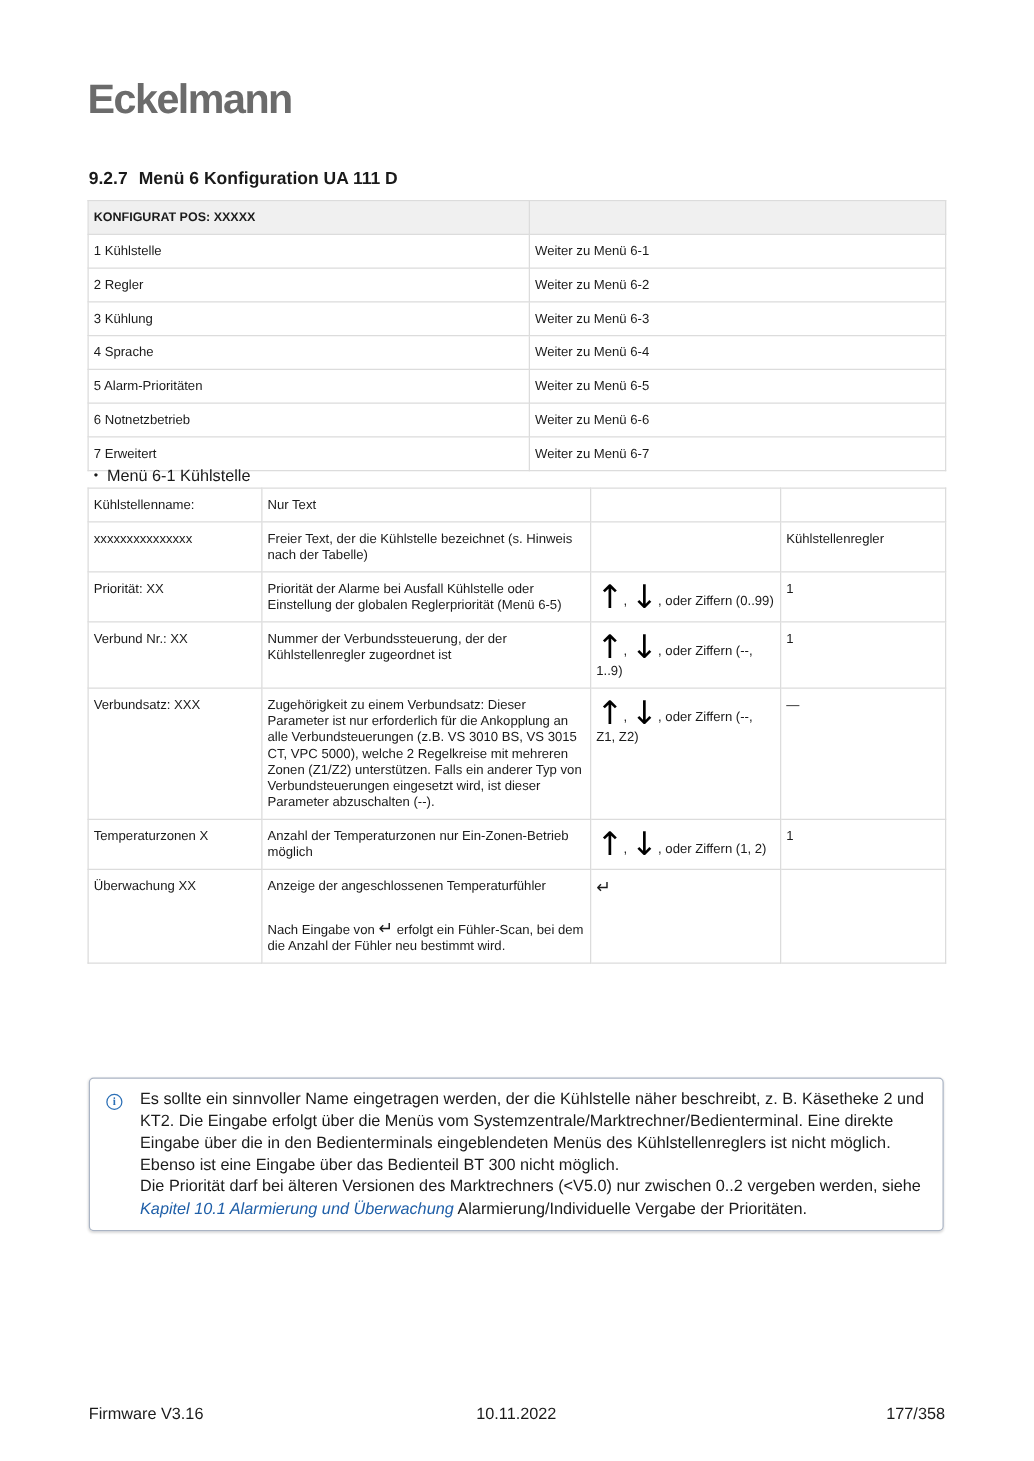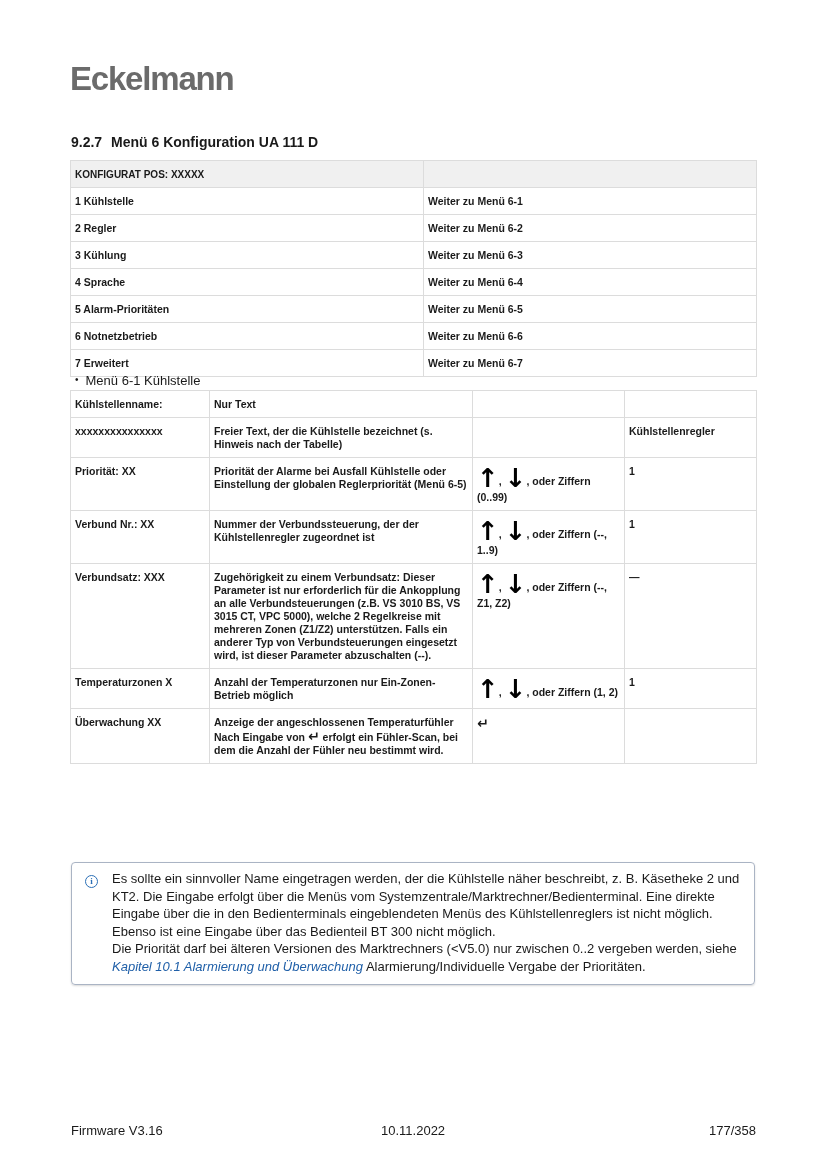--- a/index.html
+++ b/index.html
@@ -16,21 +16,21 @@
     position: absolute; left: 71px; top: 134px;
     font-size: 14px; font-weight: bold; color: #1a1a1a;
   }
   .section-title .num { margin-right: 5px; }
   table {
     position: absolute; left: 70px; border-collapse: collapse; table-layout: fixed;
     font-size: 10.5px;
   }
   td, th {
     border: 1px solid #dcdcdc; vertical-align: top; text-align: left;
-    padding: 7px 4px 6px 4px; line-height: 13px; font-weight: bold;
+    padding: 7px 4px 6px 4px; line-height: 13px; font-weight: normal;
   }
   th { background: #f0f0f0; font-weight: bold; font-size: 10px; }
   #t1 { top: 160px; width: 686px; border-radius: 27px; }
   #t1 td, #t1 th { height: 11px; }
   .bullet {
     position: absolute; left: 75px; top: 373px; font-size: 13px; color: #1a1a1a;
   }
   .bullet .dot { margin-right: 7px; font-size: 10px; vertical-align: 2px; }
   #t2 { top: 390px; width: 686px; }
   .arrow {
@@ -169,21 +169,21 @@
     <td>Anzahl der Temperaturzonen nur Ein-Zonen-Betrieb möglich</td>
     <td>
       <span class="arrow up">↑</span><span>,</span>
       <span class="arrow down">↓</span><span>, oder Ziffern (1, 2)</span>
     </td>
     <td>1</td>
   </tr>
   <tr>
     <td>Überwachung XX</td>
     <td>
-      <div style="margin-bottom:0">Anzeige der angeschlossenen Temperaturfühler</div>
+      <div style="margin-bottom:20px">Anzeige der angeschlossenen Temperaturfühler</div>
       <div>
         <span>Nach Eingabe von</span>
         <span class="enter-icon">↵</span>
         <span>erfolgt ein Fühler-Scan, bei dem die Anzahl der Fühler neu bestimmt wird.</span>
       </div>
     </td>
     <td>
       <span class="enter-icon">↵</span>
     </td>
     <td></td>

